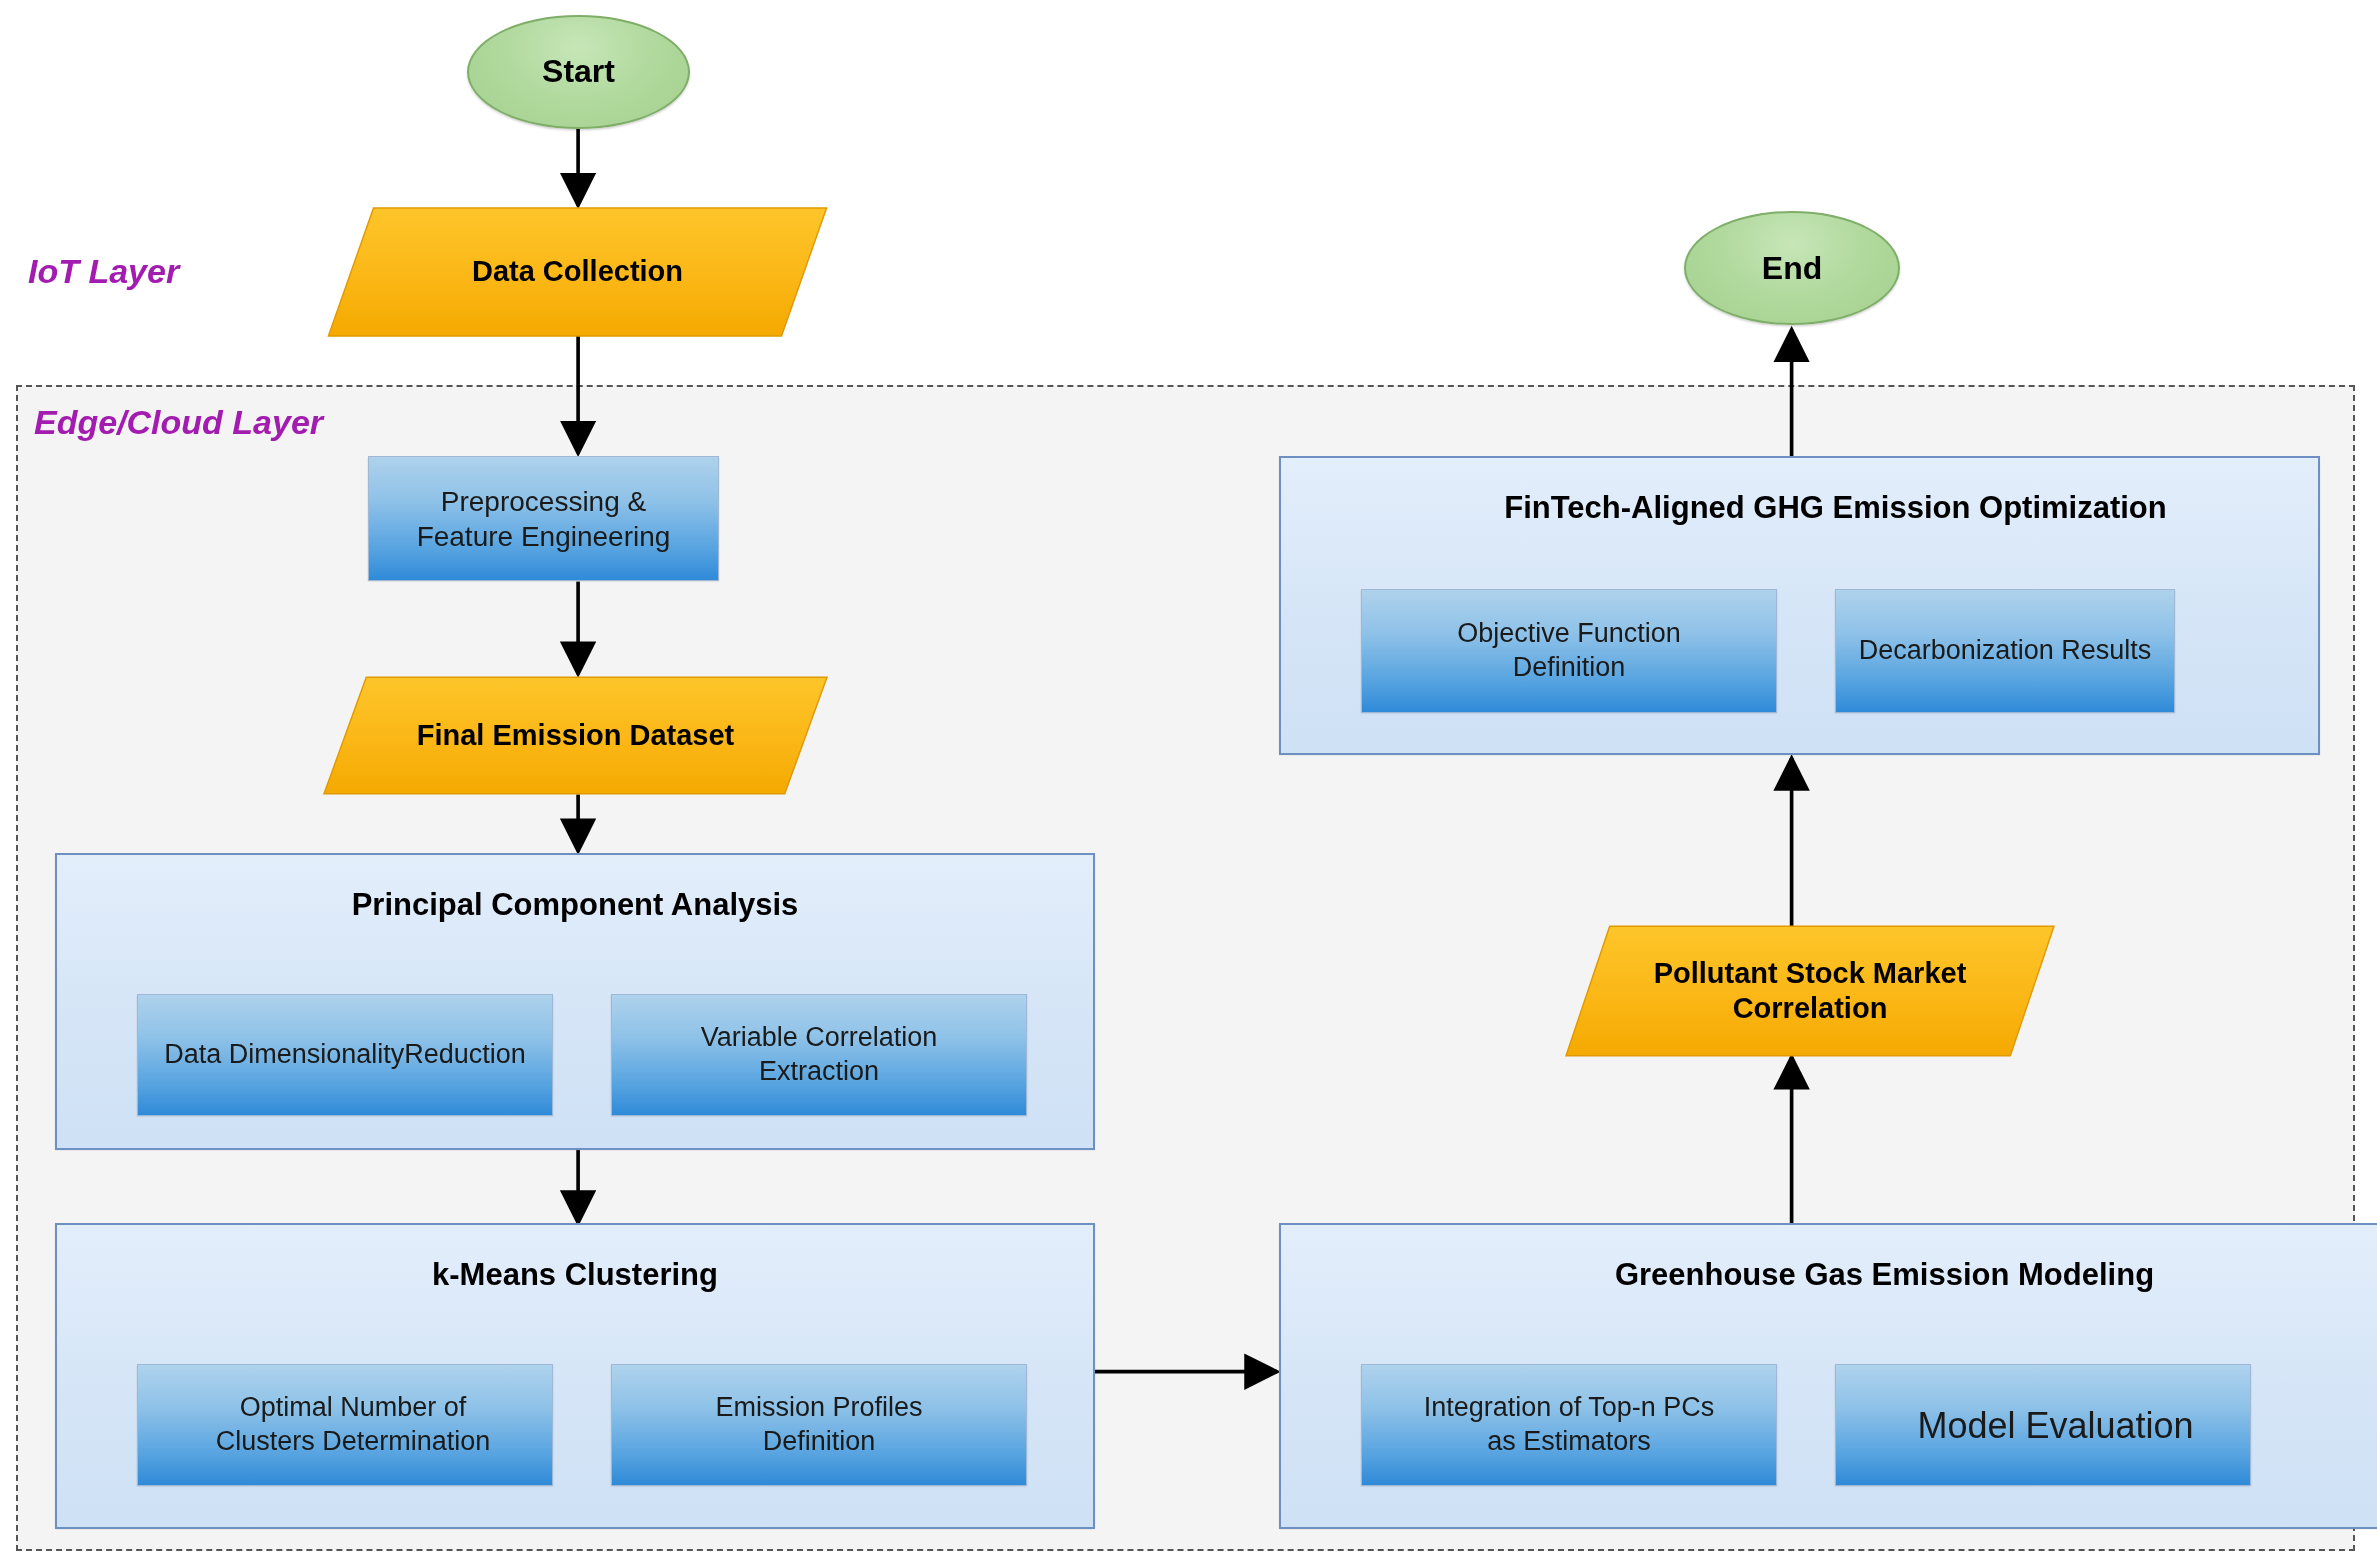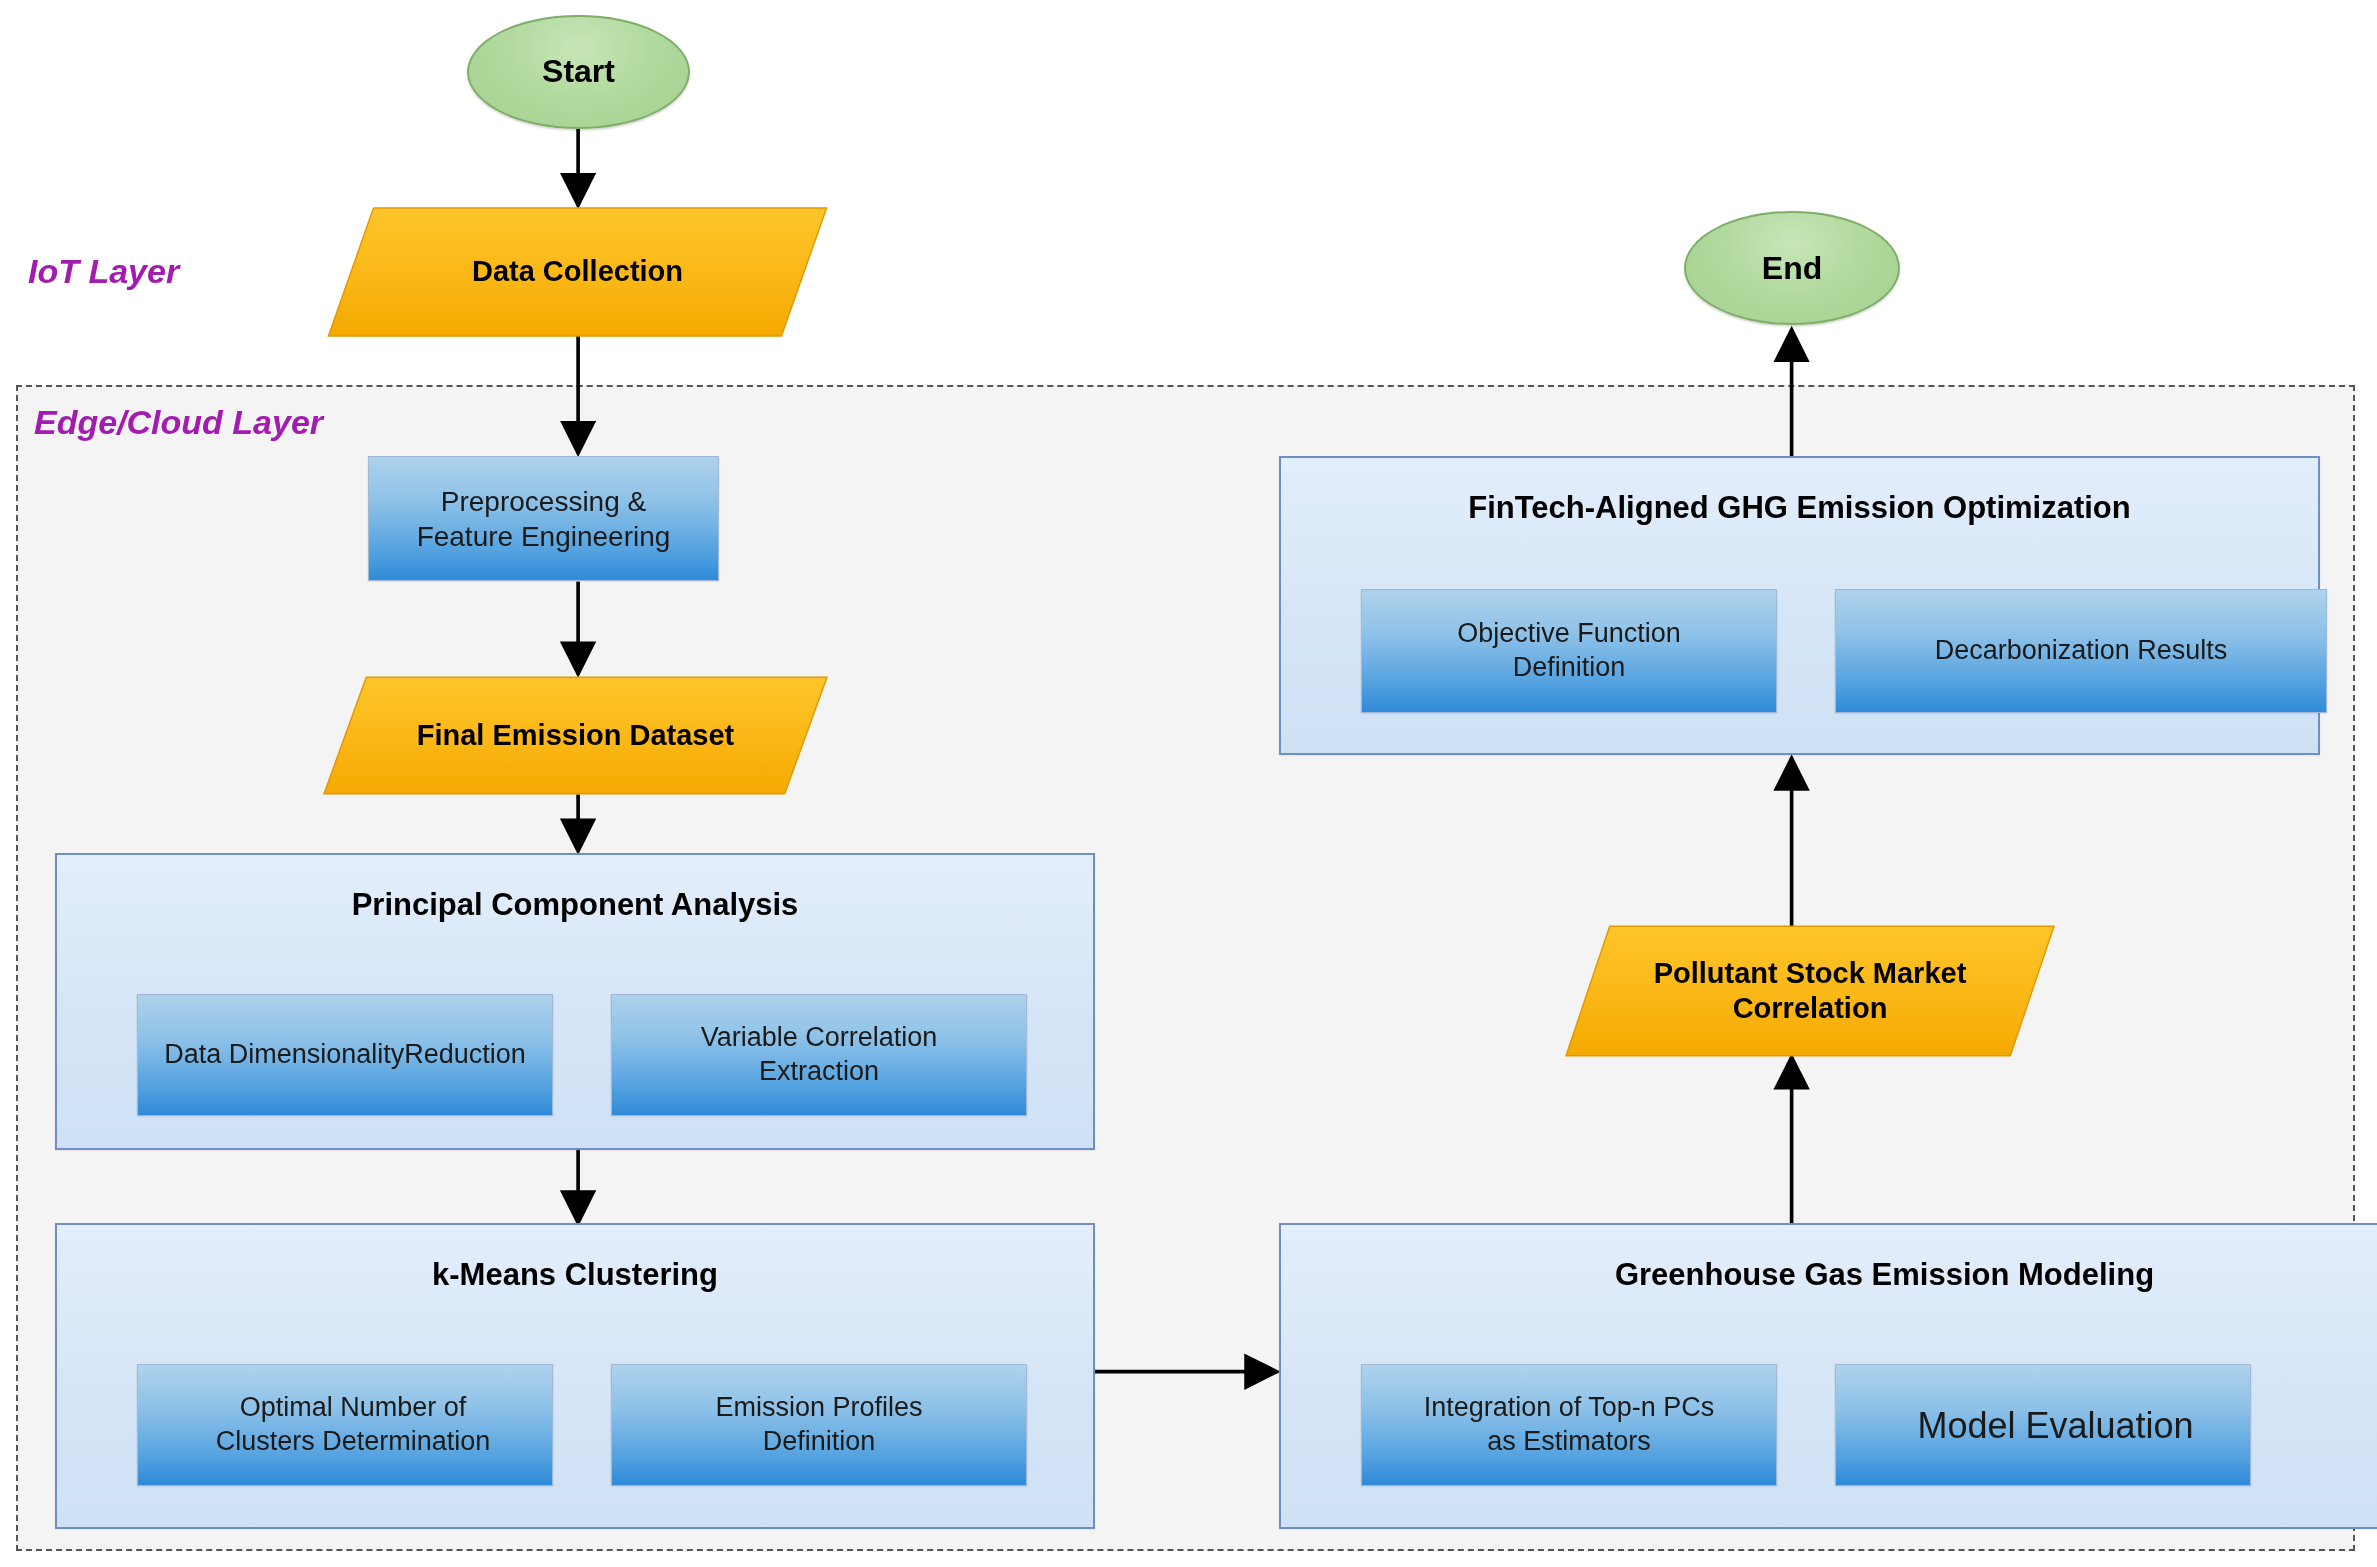--- a/index.html
+++ b/index.html
@@ -219,28 +219,28 @@
       <span>Clusters Determination</span>
     </div>
 
     <div class="procbox" style="left:554px; top:139px; width:416px; height:122px; font-size:27px; flex-direction:column;">
       <span>Emission Profiles</span>
       <span>Definition</span>
     </div>
   </div>
 
   <div class="groupbox" style="left:1279px; top:456px; width:1041px; height:299px;">
-    <div class="group-title" style="top:32px; font-size:31px;">FinTech-Aligned GHG Emission Optimization</div>
+    <div class="group-title" style="top:32px; font-size:31px;padding-left:36px;">FinTech-Aligned GHG Emission Optimization</div>
 
     <div class="procbox" style="left:80px; top:131px; width:416px; height:124px; font-size:27px; flex-direction:column;">
       <span>Objective Function</span>
       <span>Definition</span>
     </div>
 
-    <div class="procbox" style="left:554px; top:131px; width:492px; height:124px; font-size:27px; flex-direction:column;">
+    <div class="procbox" style="left:554px; top:131px; width:340px; height:124px; font-size:27px; flex-direction:column;">
       <span>Decarbonization Results</span>
     </div>
   </div>
 
   <div class="paraw" style="left:1566px; top:926px; width:488px; height:130px;">
     <svg width="488" height="130" viewBox="0 0 670 178" xmlns="http://www.w3.org/2000/svg">
       <defs>
         <linearGradient id="og3" x1="0" y1="0" x2="0" y2="1">
           <stop offset="0%" stop-color="#fdc52a"></stop>
           <stop offset="55%" stop-color="#fbb716"></stop>

